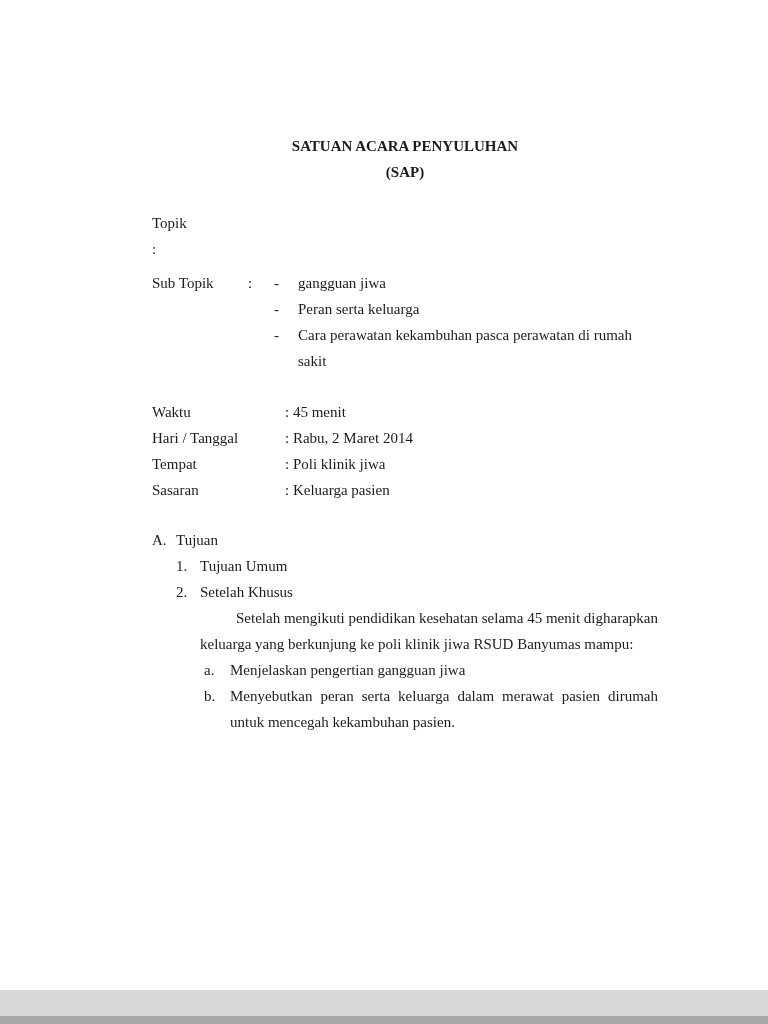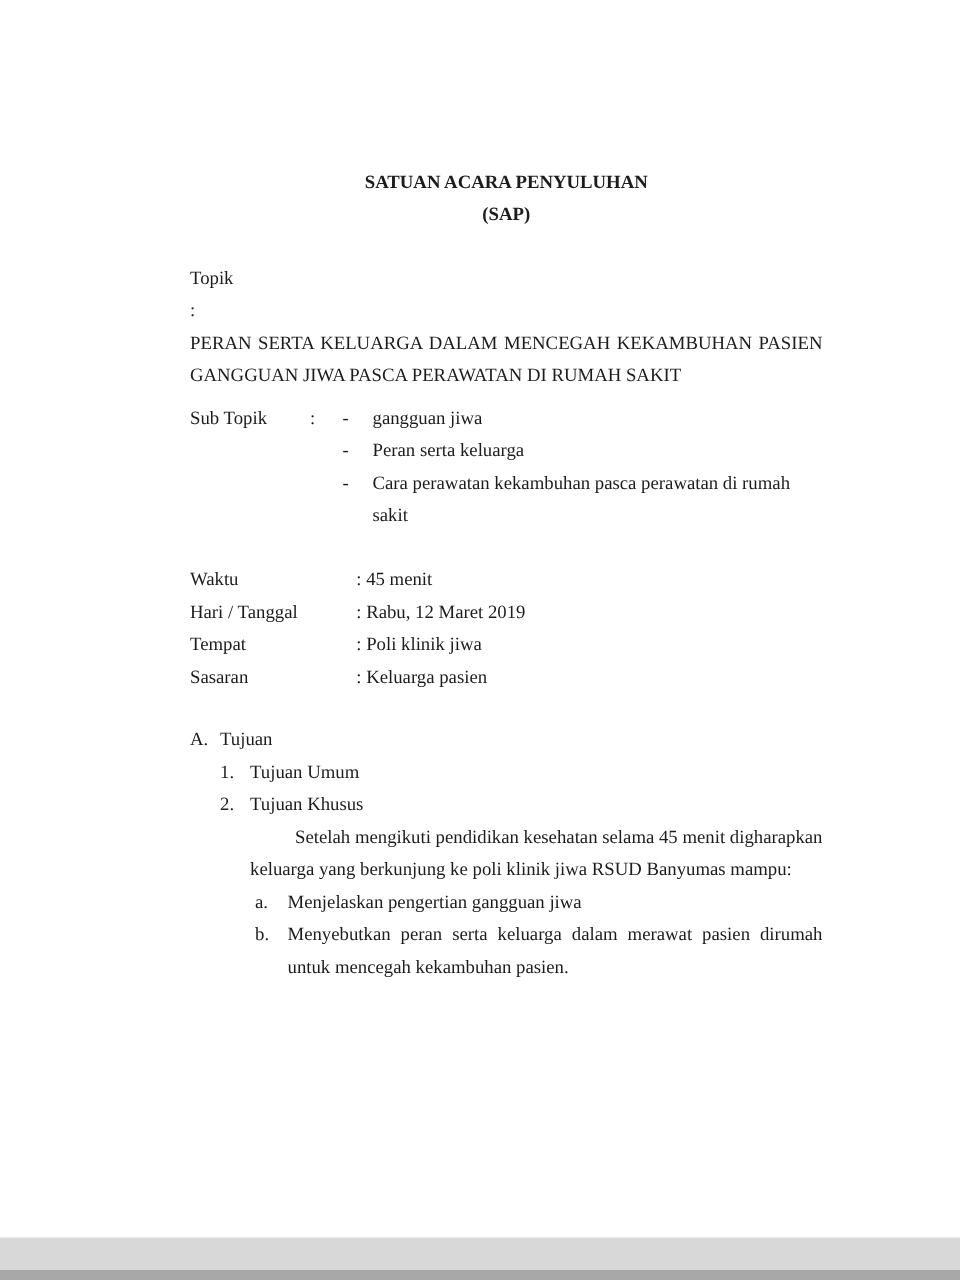--- a/index.html
+++ b/index.html
@@ -99,21 +99,20 @@
   <div class="page-content">
 
     <div class="title-block">
       <div>SATUAN ACARA PENYULUHAN</div>
       <div>(SAP)</div>
     </div>
 
     <div class="labeled-row topik-row">
       <span class="row-label">Topik</span>
       <span class="row-colon">:</span>
-      <div class="row-value">PERAN SERTA KELUARGA DALAM MENCEGAH KEKAMBUHAN PASIEN GANGGUAN JIWA PASCA PERAWATAN DI RUMAH SAKIT</div>
     </div>
 
     <div class="labeled-row subtopik-row">
       <span class="row-label">Sub Topik</span>
       <span class="row-colon narrow">:</span>
       <div class="dash-list">
         <div class="dash-item">
           <span class="dash-marker">-</span>
           <span class="dash-text">gangguan jiwa</span>
         </div>
@@ -128,21 +127,21 @@
       </div>
     </div>
 
     <div class="details-block">
       <div class="detail-row">
         <span class="detail-label">Waktu</span>
         <span class="detail-value">: 45 menit</span>
       </div>
       <div class="detail-row">
         <span class="detail-label">Hari / Tanggal</span>
-        <span class="detail-value">: Rabu, 12 Maret 2019</span>
+        <span class="detail-value">: Rabu, 2 Maret 2014</span>
       </div>
       <div class="detail-row">
         <span class="detail-label">Tempat</span>
         <span class="detail-value">: Poli klinik jiwa</span>
       </div>
       <div class="detail-row">
         <span class="detail-label">Sasaran</span>
         <span class="detail-value">: Keluarga pasien</span>
       </div>
     </div>
@@ -158,21 +157,21 @@
         <div class="numbered-item">
           <span class="num-marker">1.</span>
           <div class="num-body">
             <div>Tujuan Umum</div>
           </div>
         </div>
 
         <div class="numbered-item">
           <span class="num-marker">2.</span>
           <div class="num-body">
-            <div>Tujuan Khusus</div>
+            <div>Setelah Khusus</div>
             <p class="para">Setelah mengikuti pendidikan kesehatan selama 45 menit digharapkan keluarga yang berkunjung ke poli klinik jiwa RSUD Banyumas mampu:</p>
             <div class="sub-list">
               <div class="sub-item">
                 <span class="sub-marker">a.</span>
                 <span class="sub-text">Menjelaskan pengertian gangguan jiwa</span>
               </div>
               <div class="sub-item">
                 <span class="sub-marker">b.</span>
                 <span class="sub-text">Menyebutkan peran serta keluarga dalam merawat pasien dirumah untuk mencegah kekambuhan pasien.</span>
               </div>

